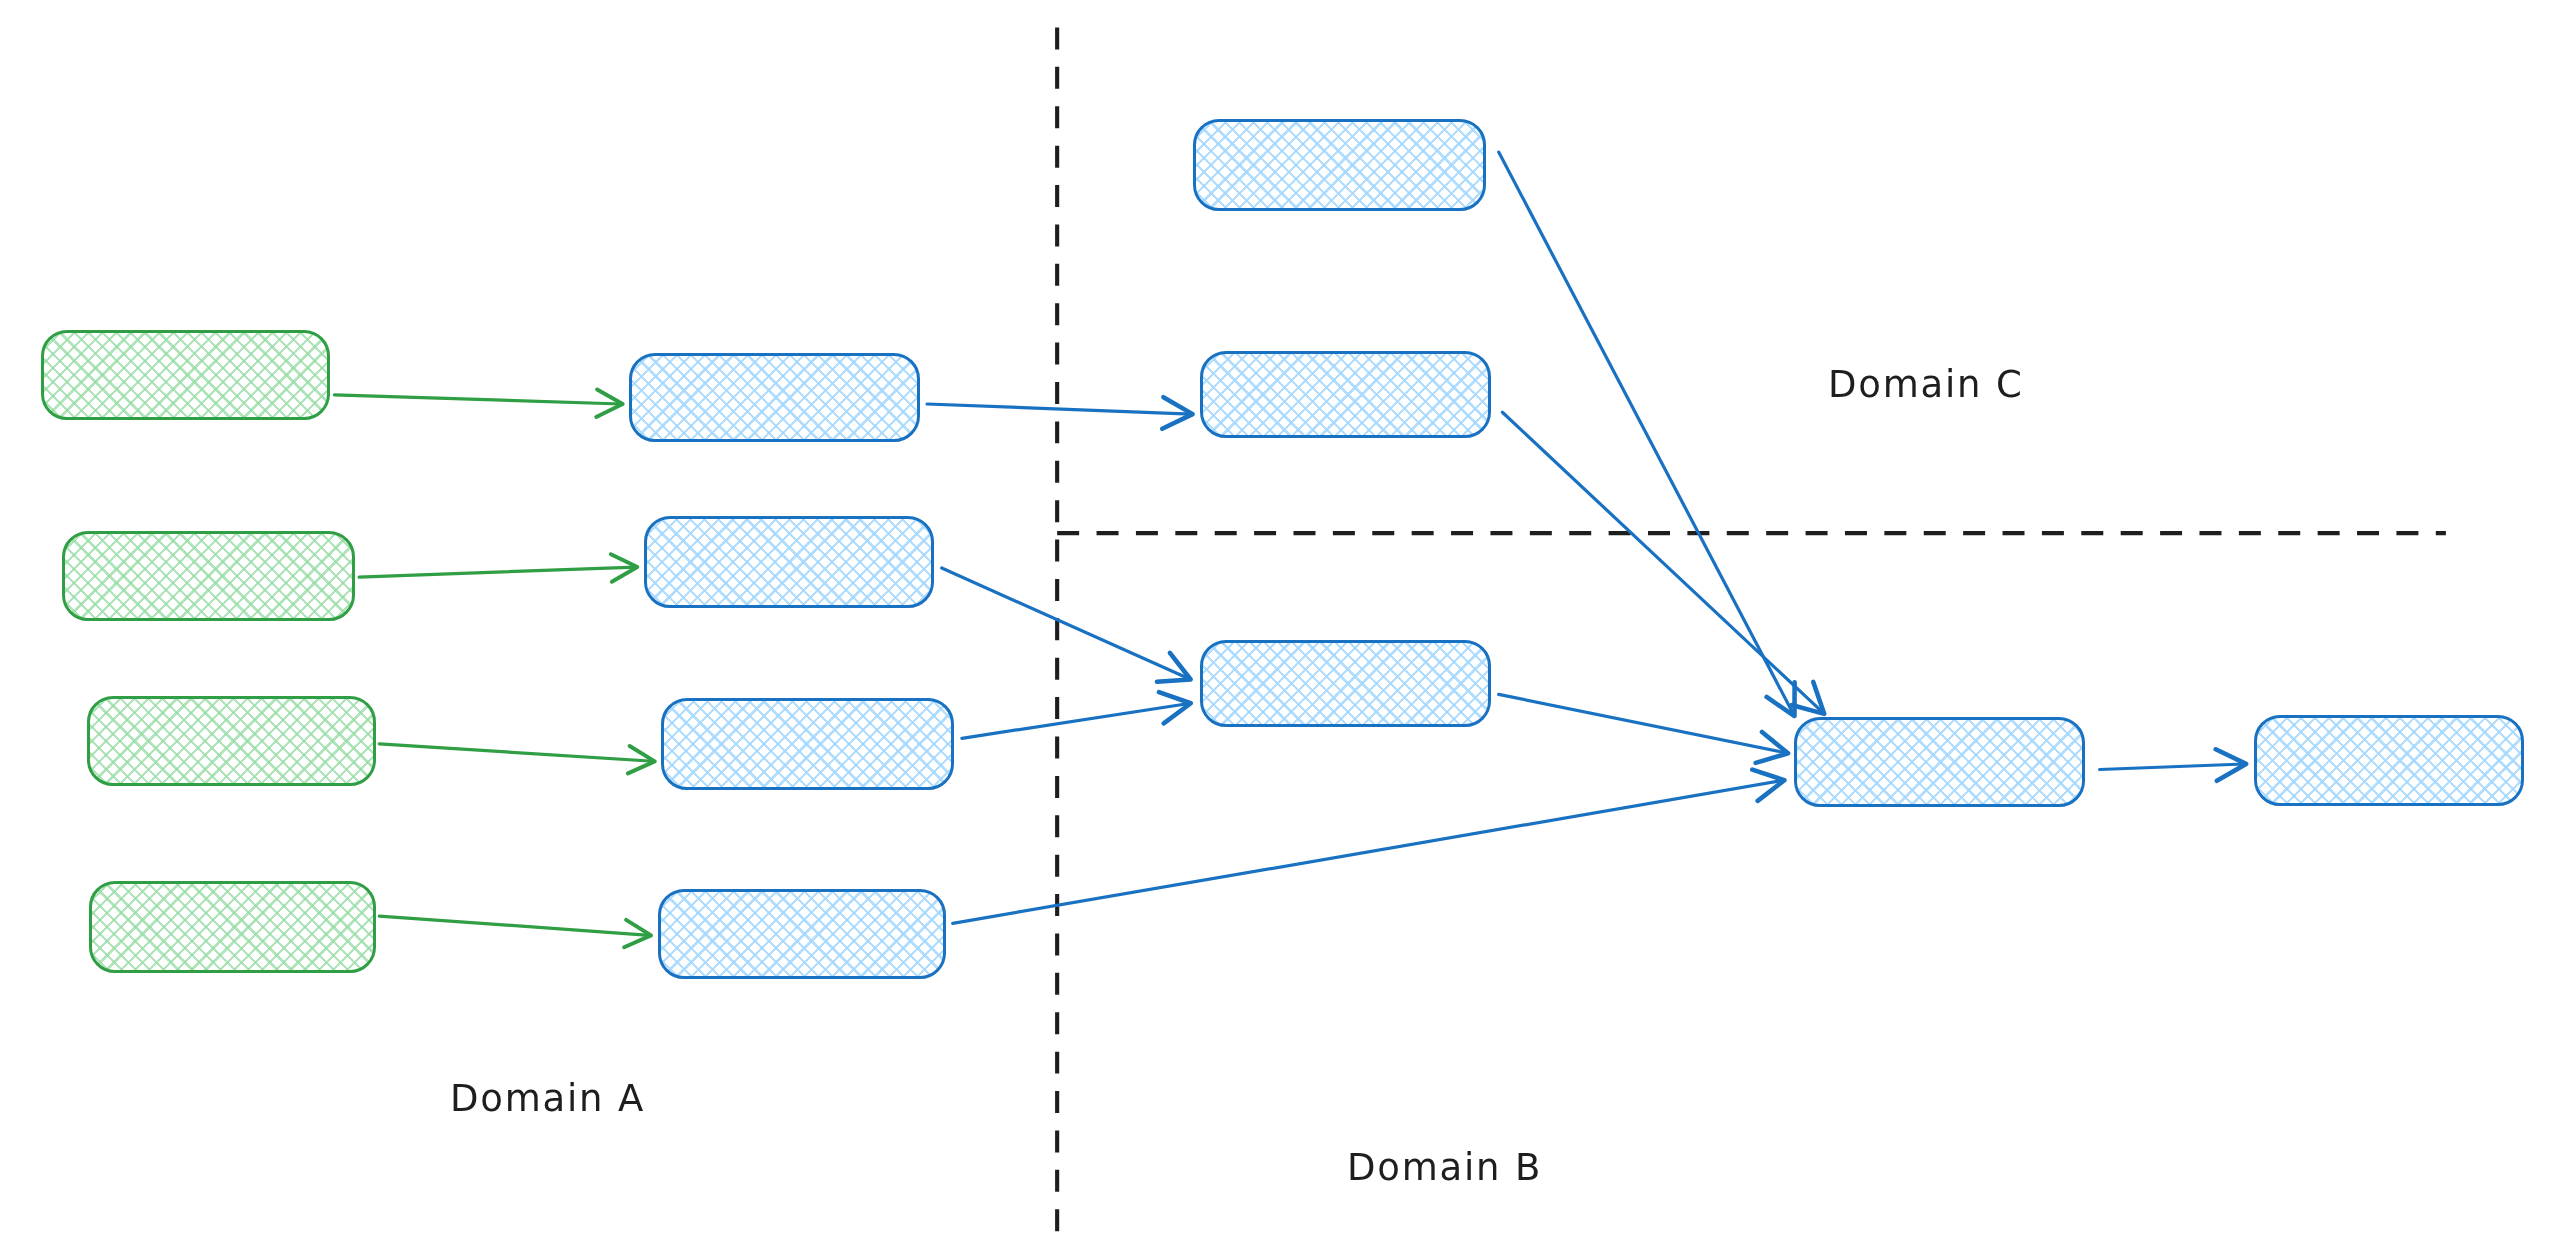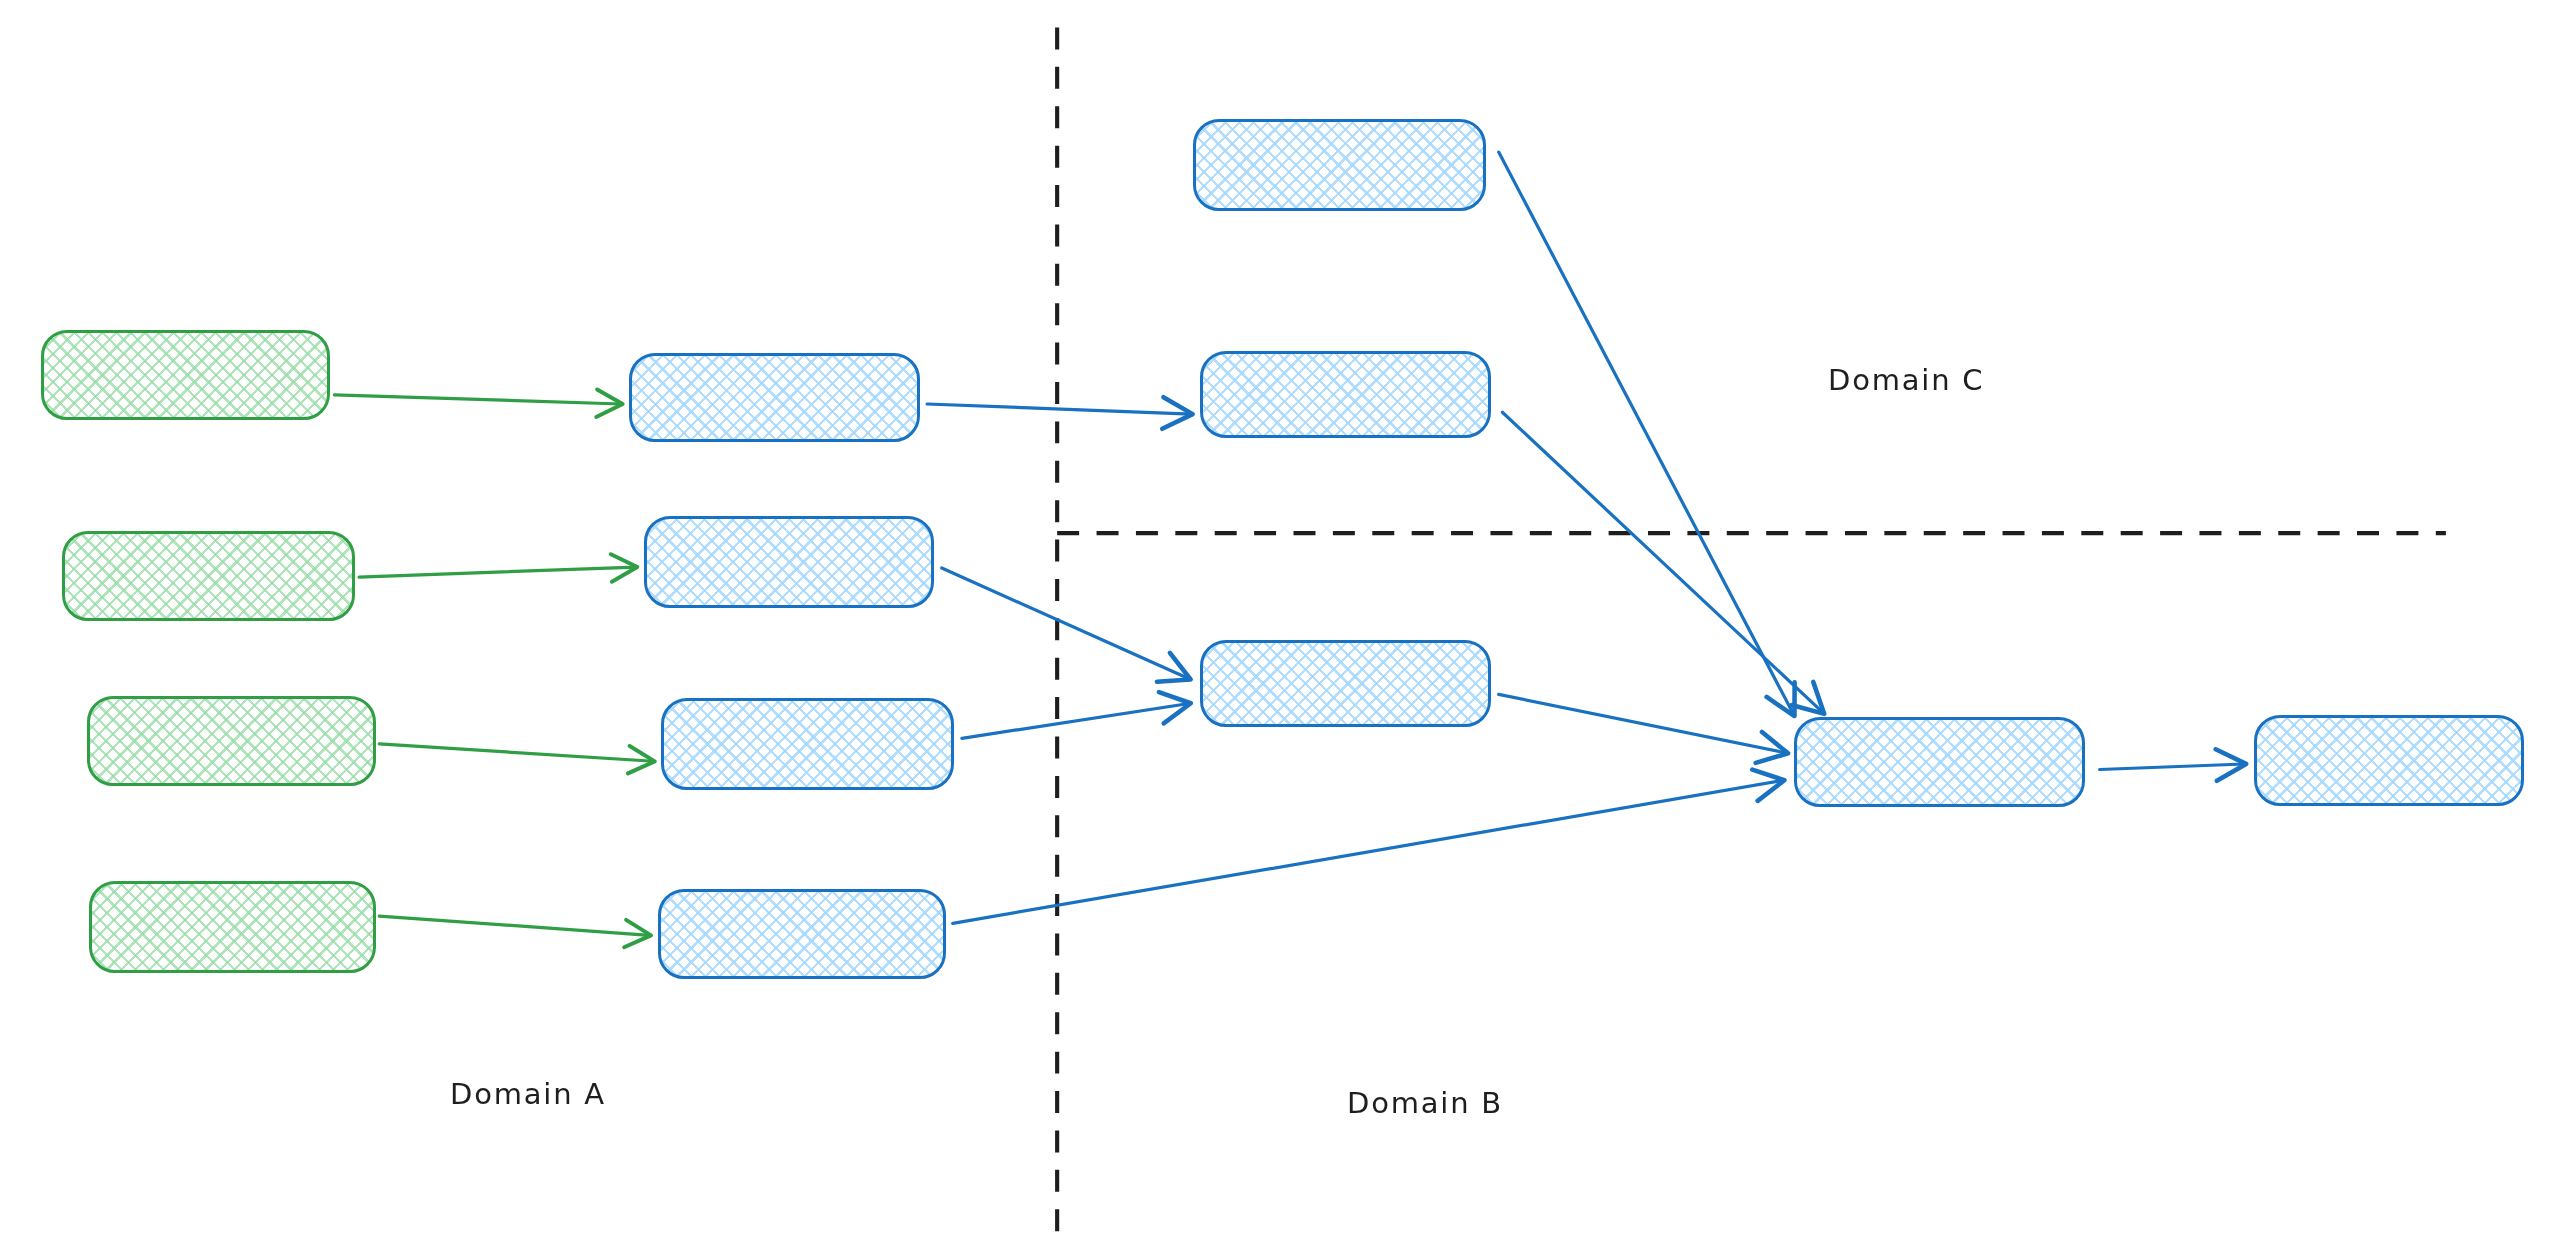--- a/index.html
+++ b/index.html
@@ -38,21 +38,21 @@
   .box.blue {
     border: 3.7px solid #1971c2;
     background:
       repeating-linear-gradient(45deg,  rgba(165,216,255,0.85) 0 2.3px, transparent 2.3px 10px),
       repeating-linear-gradient(135deg, rgba(165,216,255,0.85) 0 2.3px, transparent 2.3px 10px),
       #ffffff;
   }
   .label {
     position: absolute;
     color: #1e1e1e;
-    font-size: 29px;
+    font-size: 37px;
     letter-spacing: 1.8px;
     white-space: nowrap;
     user-select: none;
   }
 </style>
 </head>
 <body>
 
 <div id="canvas">
   <svg id="edges-svg" width="2576" height="1255" viewBox="0 0 2812 1370" xmlns="http://www.w3.org/2000/svg">
@@ -93,17 +93,17 @@
       <div class="box blue" style="left: 661px; top: 698px; width: 293px; height: 92px;"></div>
       <div class="box blue" style="left: 658px; top: 889px; width: 288px; height: 90px;"></div>
       <div class="box blue" style="left: 1193px; top: 119px; width: 293px; height: 92px;"></div>
       <div class="box blue" style="left: 1200px; top: 351px; width: 291px; height: 87px;"></div>
       <div class="box blue" style="left: 1200px; top: 640px; width: 291px; height: 87px;"></div>
       <div class="box blue" style="left: 1794px; top: 717px; width: 291px; height: 90px;"></div>
       <div class="box blue" style="left: 2254px; top: 715px; width: 270px; height: 91px;"></div>
     </div>
   <div id="label-layer">
       <div class="label" style="left: 450px; top: 1077px;">Domain A</div>
-      <div class="label" style="left: 1347px; top: 1086px;">Domain B</div>
+      <div class="label" style="left: 1347px; top: 1146px;">Domain B</div>
       <div class="label" style="left: 1828px; top: 363px;">Domain C</div>
     </div>
 </div>
 
 
 </body></html>

